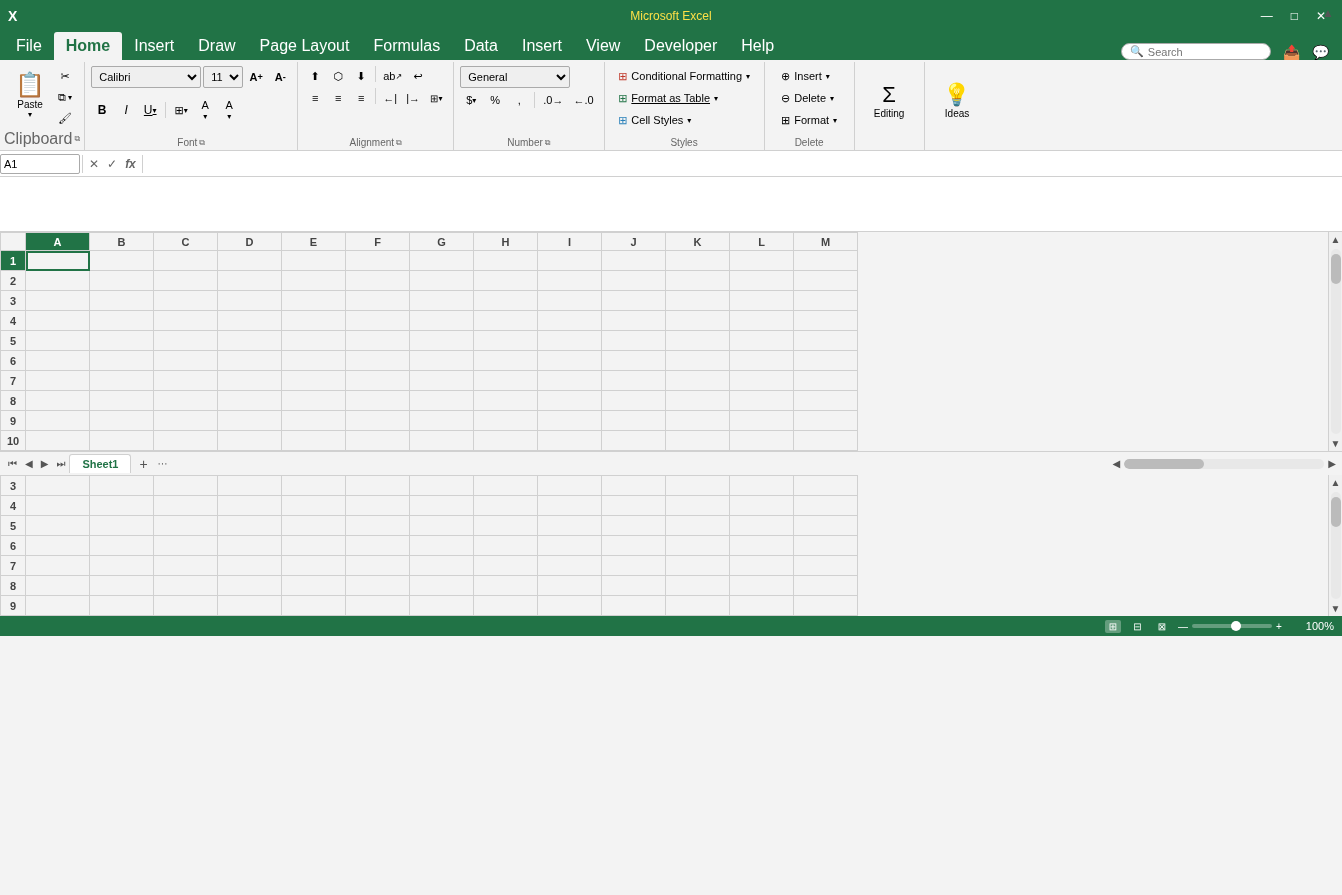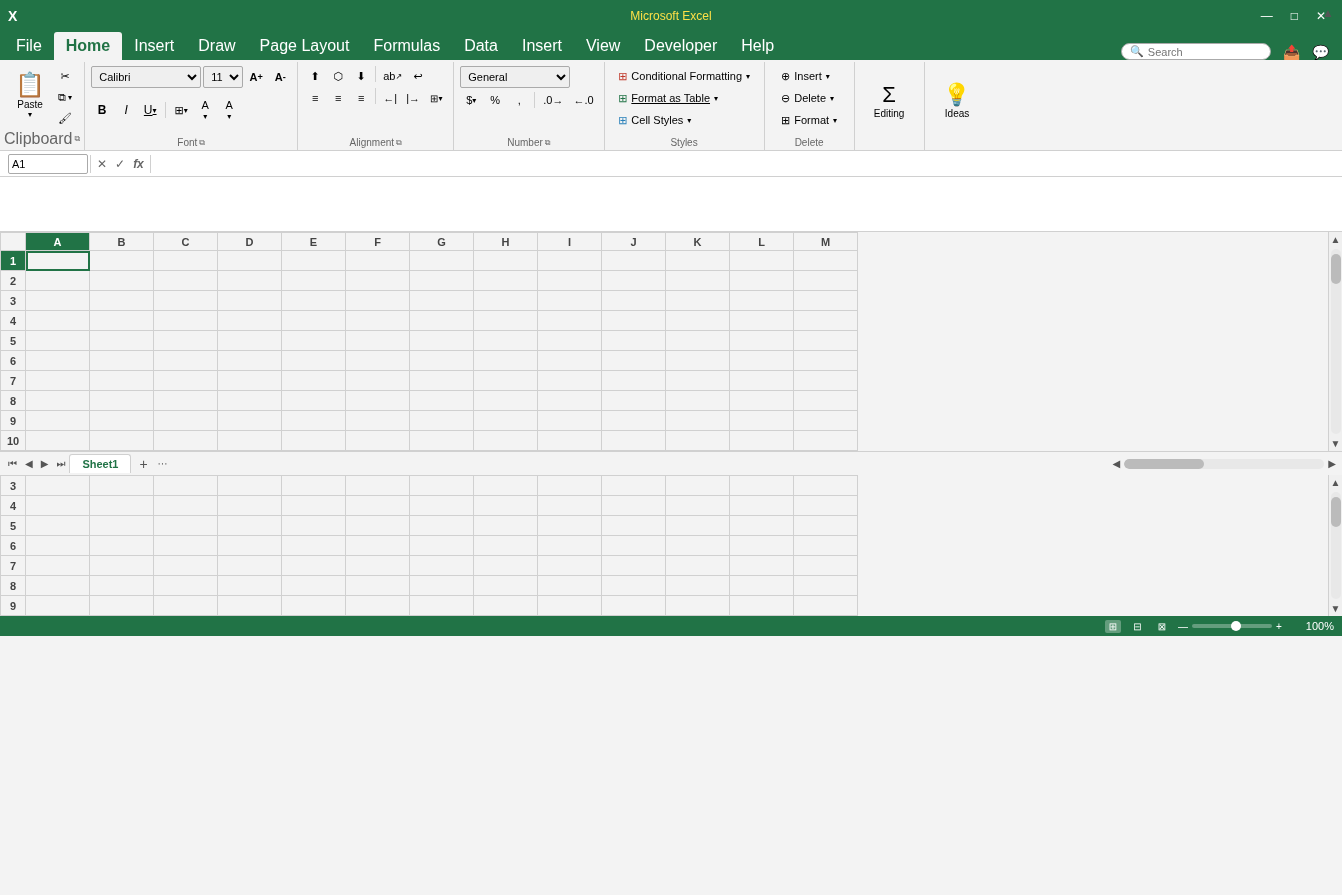--- a/index.html
+++ b/index.html
@@ -156,21 +156,21 @@
       padding: 1px 3px;
     }
 
     
     .formula-bar {
       display: flex;
       align-items: center;
       background: white;
       border-bottom: 1px solid #d0d0d0;
       height: 26px;
-      padding: 0 8px;
+      padding: 0 0;
     }
     .name-box {
       width: 80px;
       height: 20px;
       border: 1px solid #aaa;
       font-size: 11px;
       padding: 1px 3px;
       border-radius: 2px;
     }
     .formula-bar-separator {

